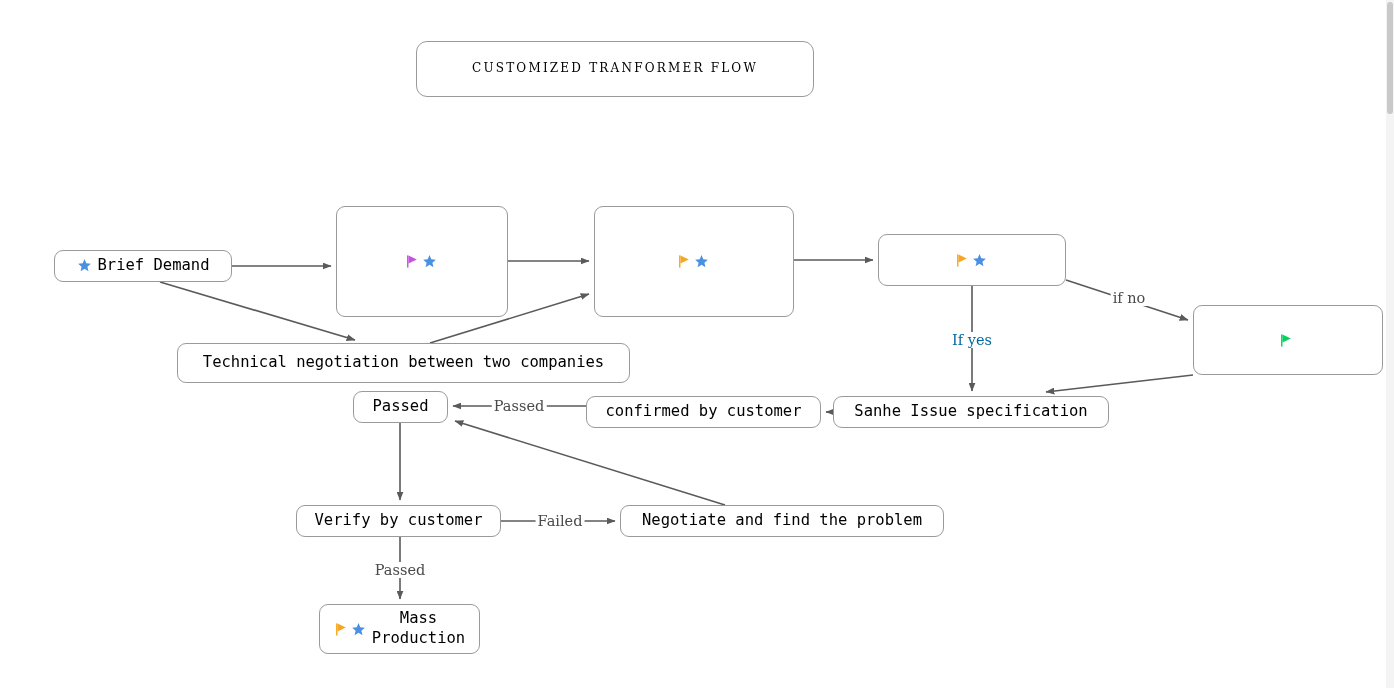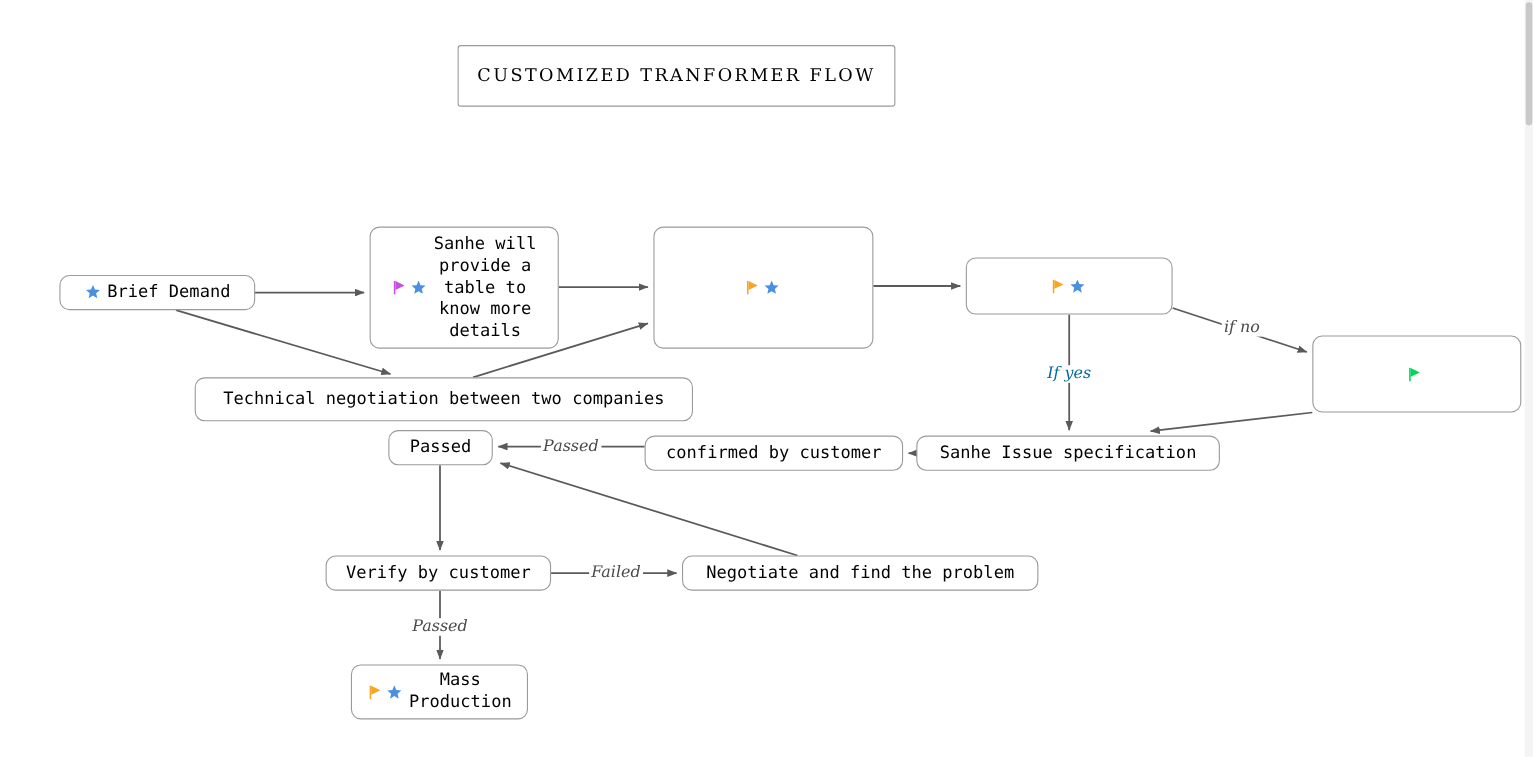--- a/index.html
+++ b/index.html
@@ -38,23 +38,23 @@
     justify-content: center;
     color: #000000;
     font-family: "DejaVu Sans Mono", "Liberation Mono", monospace;
     font-size: 15.5px;
     line-height: 1.28;
     text-align: center;
     white-space: pre-line;
     letter-spacing: 0px;
   }
   .node.title-node {
-    font-size: 16px;
+    font-size: 12px;
     letter-spacing: 2.2px;
-    border-radius: 3px;
+    border-radius: 11px;
     font-family: "DejaVu Serif", "Liberation Serif", serif;
     font-weight: normal;
   }
   .node-inner {
     display: flex;
     align-items: center;
     justify-content: center;
     gap: 3px;
     padding: 0 8px;
   }
@@ -64,21 +64,20 @@
     flex: 0 0 auto;
     gap: 2px;
     margin-right: 3px;
   }
   .icon-svg { display: block; }
   .node-label { flex: 0 1 auto; }
 
   .edge-label {
     position: absolute;
     font-family: "DejaVu Serif", "Liberation Serif", serif;
-    font-style: italic;
     font-size: 14.5px;
     color: #4a4a4a;
     background: #ffffff;
     padding: 0 2px;
     white-space: nowrap;
     transform: translate(-50%, -50%);
   }
   .scrollbar-track {
     position: absolute;
     right: 0;
@@ -125,25 +124,21 @@
   <div id="node-layer">
       <div class="node title-node" style="left: 416px; top: 41px; width: 398px; height: 56px; border-color: rgb(154, 154, 154); color: rgb(0, 0, 0);"><div class="node-inner"><span class="node-label">CUSTOMIZED TRANFORMER FLOW</span></div></div>
       <div class="node" style="left: 54px; top: 250px; width: 178px; height: 32px; border-color: rgb(154, 154, 154); color: rgb(0, 0, 0);"><div class="node-inner"><span class="icons"><span class="icon-wrap"><svg class="icon-svg" width="15" height="15" viewBox="0 0 16 16">
                 <path d="M8 1.1 L9.9 5.6 L14.8 6.0 L11.1 9.2 L12.2 14.0 L8 11.4 L3.8 14.0 L4.9 9.2 L1.2 6.0 L6.1 5.6 Z" fill="#4a90e2"></path>
               </svg></span></span><span class="node-label">Brief Demand</span></div></div>
       <div class="node" style="left: 336px; top: 206px; width: 172px; height: 111px; border-color: rgb(154, 154, 154); color: rgb(0, 0, 0);"><div class="node-inner"><span class="icons"><span class="icon-wrap"><svg class="icon-svg" width="15" height="15" viewBox="0 0 16 16">
                 <rect x="2.2" y="1.5" width="1.5" height="13" fill="#c850e0"></rect>
                 <path d="M3.7 1.6 L12.6 5.9 L3.7 10.2 Z" fill="#c850e0"></path>
               </svg></span><span class="icon-wrap"><svg class="icon-svg" width="15" height="15" viewBox="0 0 16 16">
                 <path d="M8 1.1 L9.9 5.6 L14.8 6.0 L11.1 9.2 L12.2 14.0 L8 11.4 L3.8 14.0 L4.9 9.2 L1.2 6.0 L6.1 5.6 Z" fill="#4a90e2"></path>
-              </svg></span></span><span class="node-label">Sanhe will
-provide a
-table to
-know more
-details</span></div></div>
+              </svg></span></span></div></div>
       <div class="node" style="left: 594px; top: 206px; width: 200px; height: 111px; border-color: rgb(154, 154, 154); color: rgb(0, 0, 0);"><div class="node-inner"><span class="icons"><span class="icon-wrap"><svg class="icon-svg" width="15" height="15" viewBox="0 0 16 16">
                 <rect x="2.2" y="1.5" width="1.5" height="13" fill="#f5a623"></rect>
                 <path d="M3.7 1.6 L12.6 5.9 L3.7 10.2 Z" fill="#f5a623"></path>
               </svg></span><span class="icon-wrap"><svg class="icon-svg" width="15" height="15" viewBox="0 0 16 16">
                 <path d="M8 1.1 L9.9 5.6 L14.8 6.0 L11.1 9.2 L12.2 14.0 L8 11.4 L3.8 14.0 L4.9 9.2 L1.2 6.0 L6.1 5.6 Z" fill="#4a90e2"></path>
               </svg></span></span></div></div>
       <div class="node" style="left: 878px; top: 234px; width: 188px; height: 52px; border-color: rgb(154, 154, 154); color: rgb(0, 0, 0);"><div class="node-inner"><span class="icons"><span class="icon-wrap"><svg class="icon-svg" width="15" height="15" viewBox="0 0 16 16">
                 <rect x="2.2" y="1.5" width="1.5" height="13" fill="#f5a623"></rect>
                 <path d="M3.7 1.6 L12.6 5.9 L3.7 10.2 Z" fill="#f5a623"></path>
               </svg></span><span class="icon-wrap"><svg class="icon-svg" width="15" height="15" viewBox="0 0 16 16">

